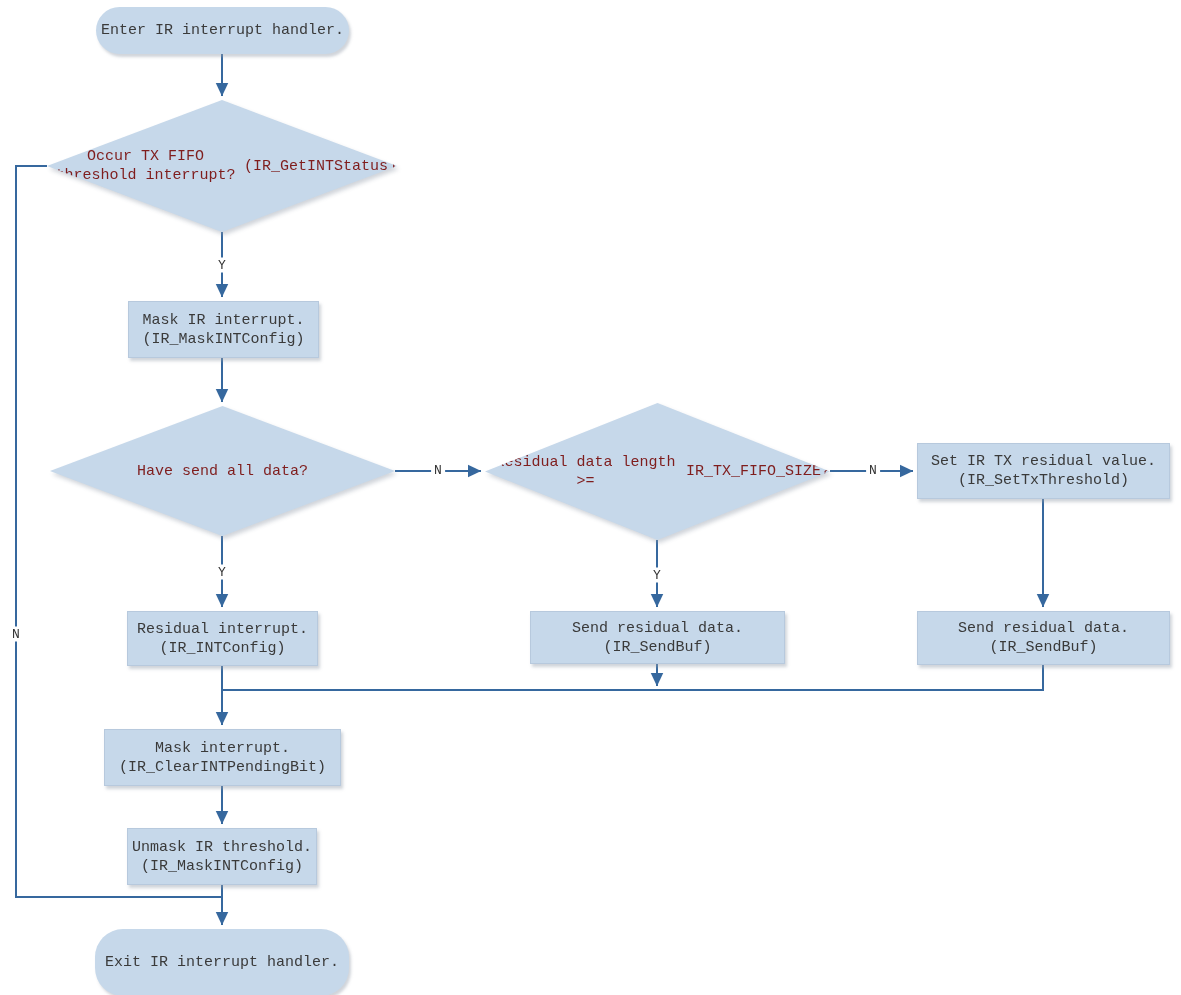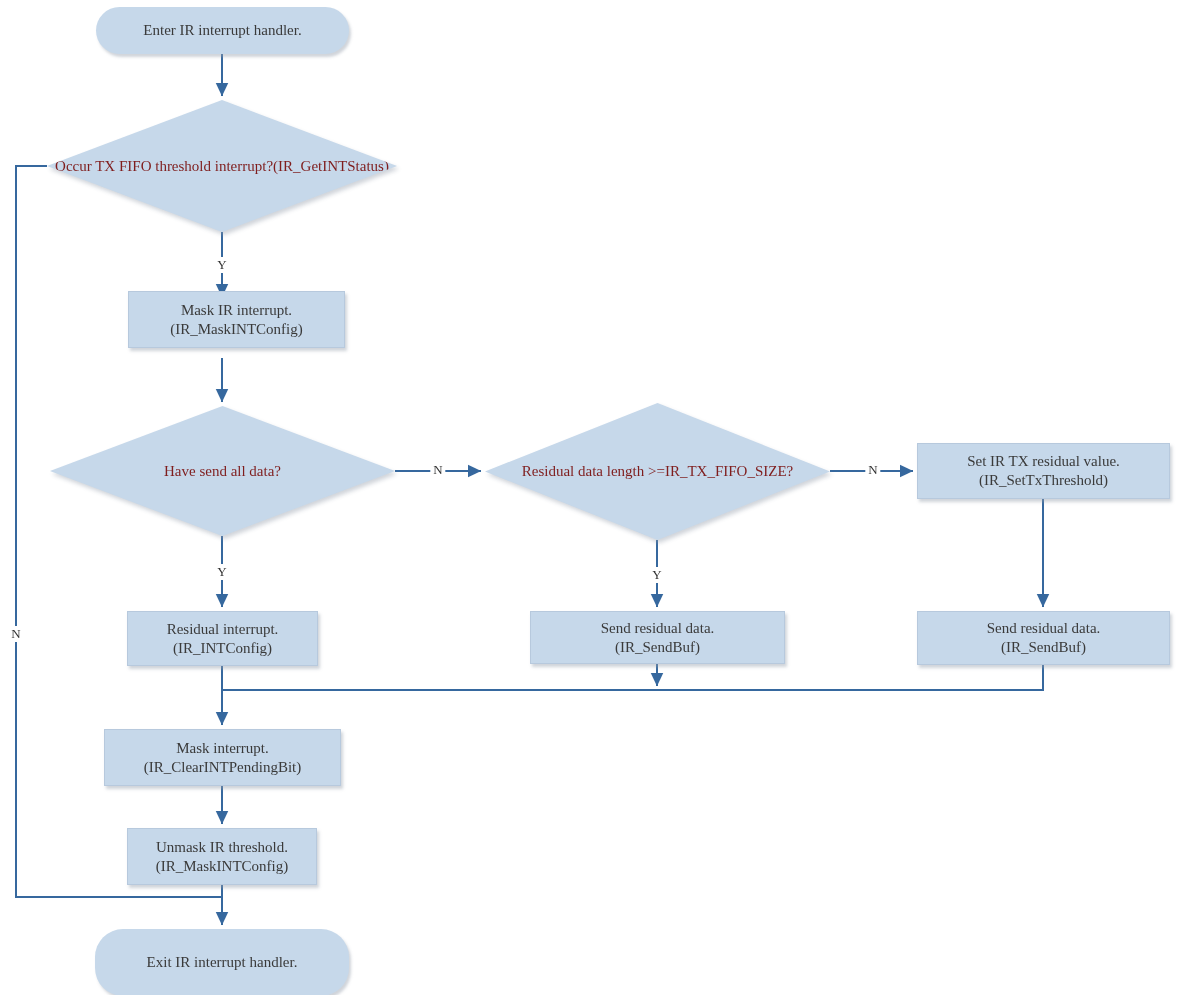--- a/index.html
+++ b/index.html
@@ -1,18 +1,18 @@
 <!DOCTYPE html>
 <html><head>
 <meta charset="utf-8">
 <style>
   html,body{margin:0;padding:0;background:#ffffff;}
   .canvas{
     position:relative;width:1181px;height:995px;background:#ffffff;
-    font-family:Liberation Serif, serif;overflow:hidden;
+    font-family:Liberation Mono, monospace;overflow:hidden;
   }
   .connectors{position:absolute;left:0;top:0;width:1181px;height:995px;}
   .node{
     position:absolute;display:flex;flex-direction:column;align-items:center;
     justify-content:center;text-align:center;color:#3a3a3a;font-size:15px;
     line-height:19px;box-sizing:border-box;
   }
   .rect{
     background:#c6d8ea;border:1px solid #b7c9dd;
     box-shadow:2px 3px 3px rgba(150,160,172,0.45);
@@ -69,21 +69,21 @@
     <span>Enter IR interrupt handler.</span>
   </div>
 
   <div class="diamond-wrap" style="left:47px;top:100px;width:350px;height:132px">
     <div class="diamond">
       <span>Occur TX FIFO threshold interrupt?</span>
       <span>(IR_GetINTStatus)</span>
     </div>
   </div>
 
-  <div class="node rect" style="left:128px;top:291px;width:217px;height:57px">
+  <div class="node rect" style="left:128px;top:301px;width:191px;height:57px">
     <span>Mask IR interrupt.</span>
     <span>(IR_MaskINTConfig)</span>
   </div>
 
   <div class="diamond-wrap" style="left:485px;top:403px;width:345px;height:137px">
     <div class="diamond">
       <span>Residual data length &gt;=</span>
       <span>IR_TX_FIFO_SIZE?</span>
     </div>
   </div>

